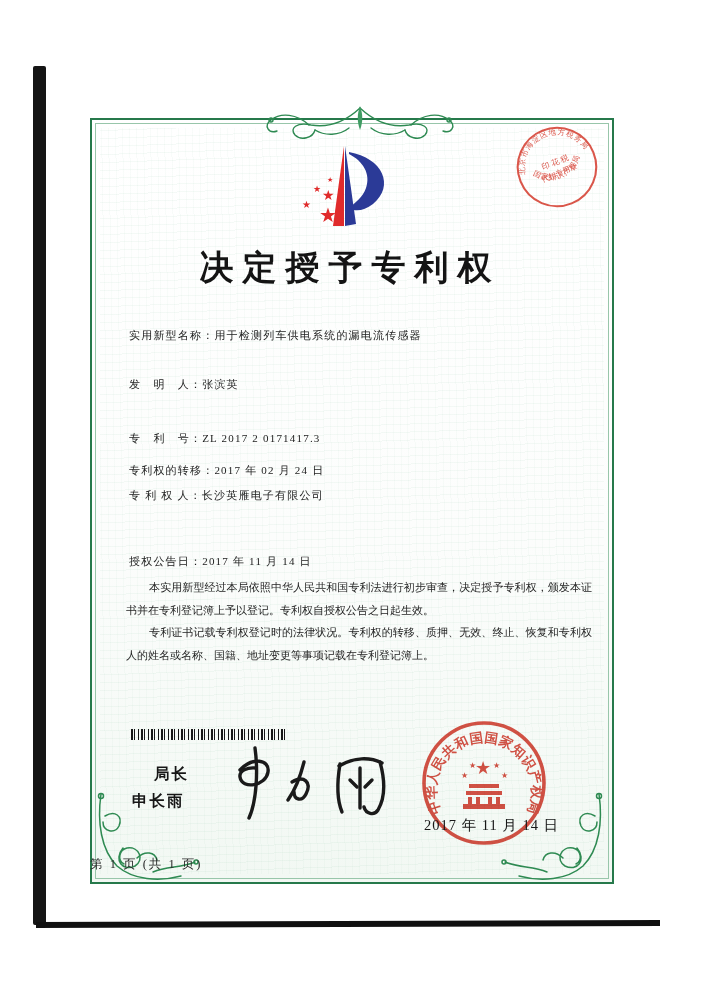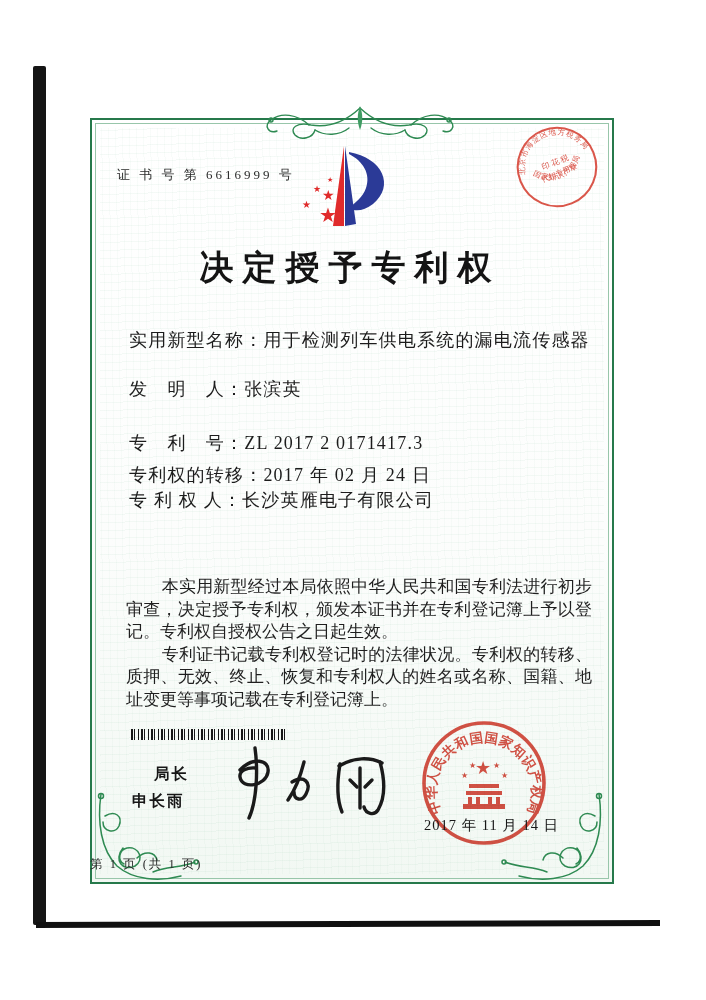--- a/index.html
+++ b/index.html
@@ -14,22 +14,22 @@
          background:linear-gradient(180deg,#ffffff 0%,#fcfdfc 55%,#f2f8f3 100%);}
   .frame::before{content:"";position:absolute;inset:8px;
          background:repeating-linear-gradient(-2deg,rgba(70,160,110,.055) 0 1px,transparent 1px 8px),
                     repeating-linear-gradient(89deg,rgba(70,160,110,.035) 0 1px,transparent 1px 7px);
          pointer-events:none;}
   .orn{position:absolute;color:#2e8a52;}
   .cert-no{position:absolute;left:117px;top:166px;font-size:13px;letter-spacing:3px;color:#2b2b2b;}
   .logo{position:absolute;left:297px;top:141px;width:110px;height:97px;}
   .title{position:absolute;left:90px;top:245px;width:520px;text-align:center;
          font-size:34px;font-weight:700;letter-spacing:9px;color:#141414;}
-  .field{position:absolute;left:129px;font-size:18px;letter-spacing:1.2px;color:#1c1c1c;white-space:nowrap;}
-  .paras{position:absolute;left:126px;top:576px;width:466px;font-size:17px;line-height:22.6px;
+  .field{position:absolute;left:129px;font-size:11px;letter-spacing:1.2px;color:#1c1c1c;white-space:nowrap;}
+  .paras{position:absolute;left:126px;top:576px;width:466px;font-size:11px;line-height:22.6px;
          text-align:justify;color:#1f1f1f;}
   .paras p{margin:0;text-indent:2.1em;}
   .barcode{position:absolute;left:131px;top:729px;width:156px;height:11px;
          background:repeating-linear-gradient(90deg,#161616 0 2px,transparent 2px 3px,#161616 3px 4px,transparent 4px 7px,#161616 7px 8px,transparent 8px 10px);}
   .bureau{position:absolute;left:132px;font-size:15.5px;font-weight:600;letter-spacing:2px;color:#161616;}
   .sig{position:absolute;left:212px;top:742px;width:190px;height:80px;}
   .seal{position:absolute;left:413px;top:712px;width:142px;height:142px;opacity:.88;mix-blend-mode:multiply;}
   .seal-date{position:absolute;left:424px;top:816px;font-size:14.5px;letter-spacing:1px;color:#171717;z-index:1;}
   .tax-stamp{position:absolute;left:513px;top:123px;width:88px;height:88px;transform:rotate(-22deg);opacity:.85;}
   .footer{position:absolute;left:90px;top:856px;width:520px;text-align:left;font-size:12.5px;letter-spacing:2px;color:#2a2a2a;}
@@ -79,21 +79,20 @@
       <path d="M8,6 C4,34 8,62 24,78 C40,92 66,94 88,88"></path>
       <path d="M30,60 C20,72 30,84 42,78 C52,72 46,58 34,60 C26,62 24,72 31,76"></path>
       <path d="M12,28 C22,22 30,28 26,38 C22,46 10,44 10,34"></path>
       <path d="M60,84 C74,78 88,80 102,74"></path>
       <path d="M44,70 C52,62 62,64 64,72"></path>
       <circle cx="8" cy="8" r="2.5"></circle>
         <circle cx="103" cy="74" r="2"></circle>
     </g>
   </svg>
 
-  <div class="cert-no">证 书 号 第 6616999 号</div>
 
   <svg class="logo" viewBox="0 0 110 95">
     <polygon points="47,4 36,84 47,84" fill="#e02b2b"></polygon>
     <polygon points="48,4 48,84 59,82" fill="#2b3a97"></polygon>
     <path d="M52,10 C86,16 98,44 76,62 C67,69 58,70 52,66 C58,61 66,55 69,46 C74,32 66,19 52,12 Z" fill="#2b3a97"></path>
     <text x="22" y="80" font-size="20" fill="#e02b2b">★</text>
     <text x="25" y="58" font-size="14" fill="#e02b2b">★</text>
     <text x="5" y="66" font-size="10" fill="#e02b2b">★</text>
     <text x="16" y="50" font-size="9" fill="#e02b2b">★</text>
     <text x="30" y="40" font-size="7" fill="#e02b2b">★</text>
@@ -108,20 +107,23 @@
     <span>发　明　人：</span><span>张滨英</span>
   </div>
   <div class="field" style="top:431px;font-family:Liberation Serif, serif;">
     <span>专　利　号：</span><span>ZL 2017 2 0171417.3</span>
   </div>
   <div class="field" style="top:463px;">
     <span>专利权的转移：</span><span>2017 年 02 月 24 日</span>
   </div>
   <div class="field" style="top:488px;">
     <span>专 利 权 人：</span><span>长沙英雁电子有限公司</span>
+  </div>
+  <div class="field" style="top:554px;">
+    <span>授权公告日：</span><span>2017 年 11 月 14 日</span>
   </div>
 
   <div class="paras">
     <p>本实用新型经过本局依照中华人民共和国专利法进行初步审查，决定授予专利权，颁发本证书并在专利登记簿上予以登记。专利权自授权公告之日起生效。</p>
     <p>专利证书记载专利权登记时的法律状况。专利权的转移、质押、无效、终止、恢复和专利权人的姓名或名称、国籍、地址变更等事项记载在专利登记簿上。</p>
   </div>
 
   <div class="barcode"></div>
 
   <div class="bureau" style="top:764px;margin-left:22px;">局长</div>

